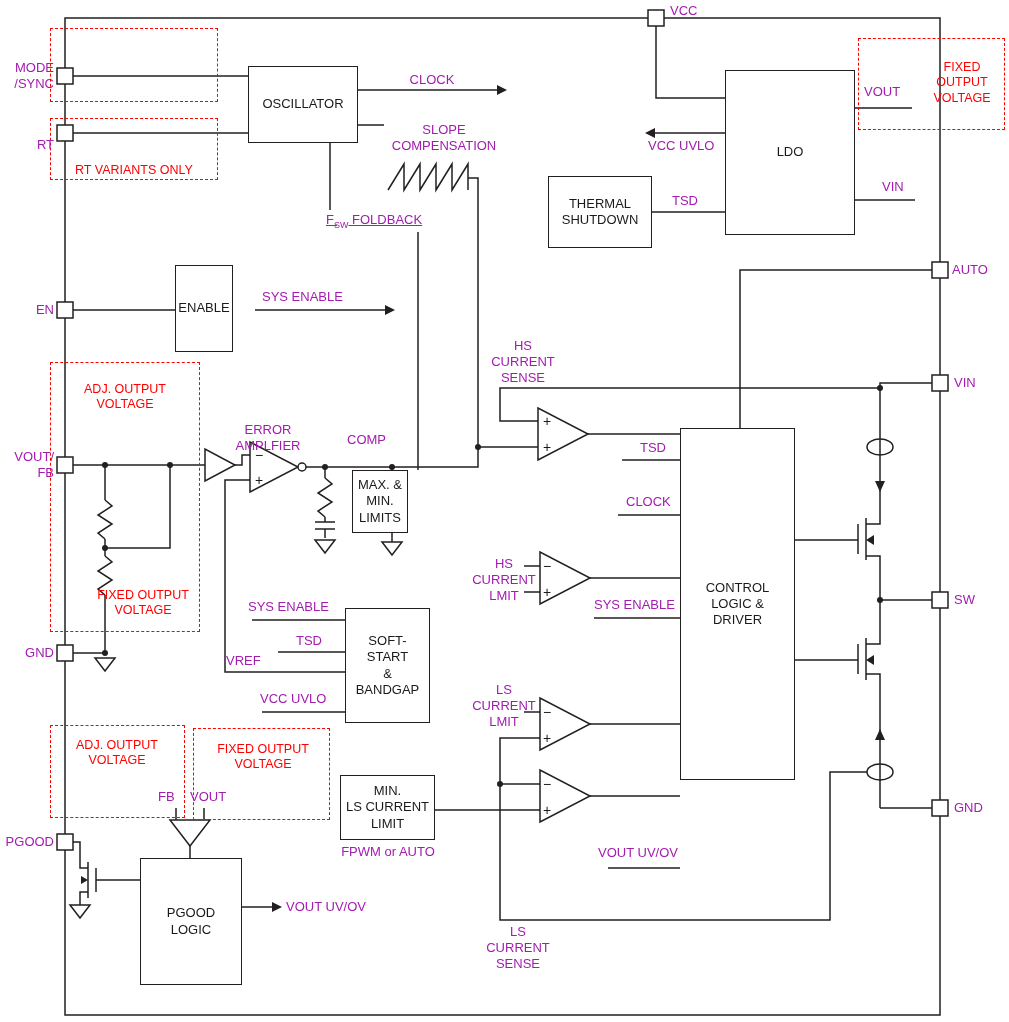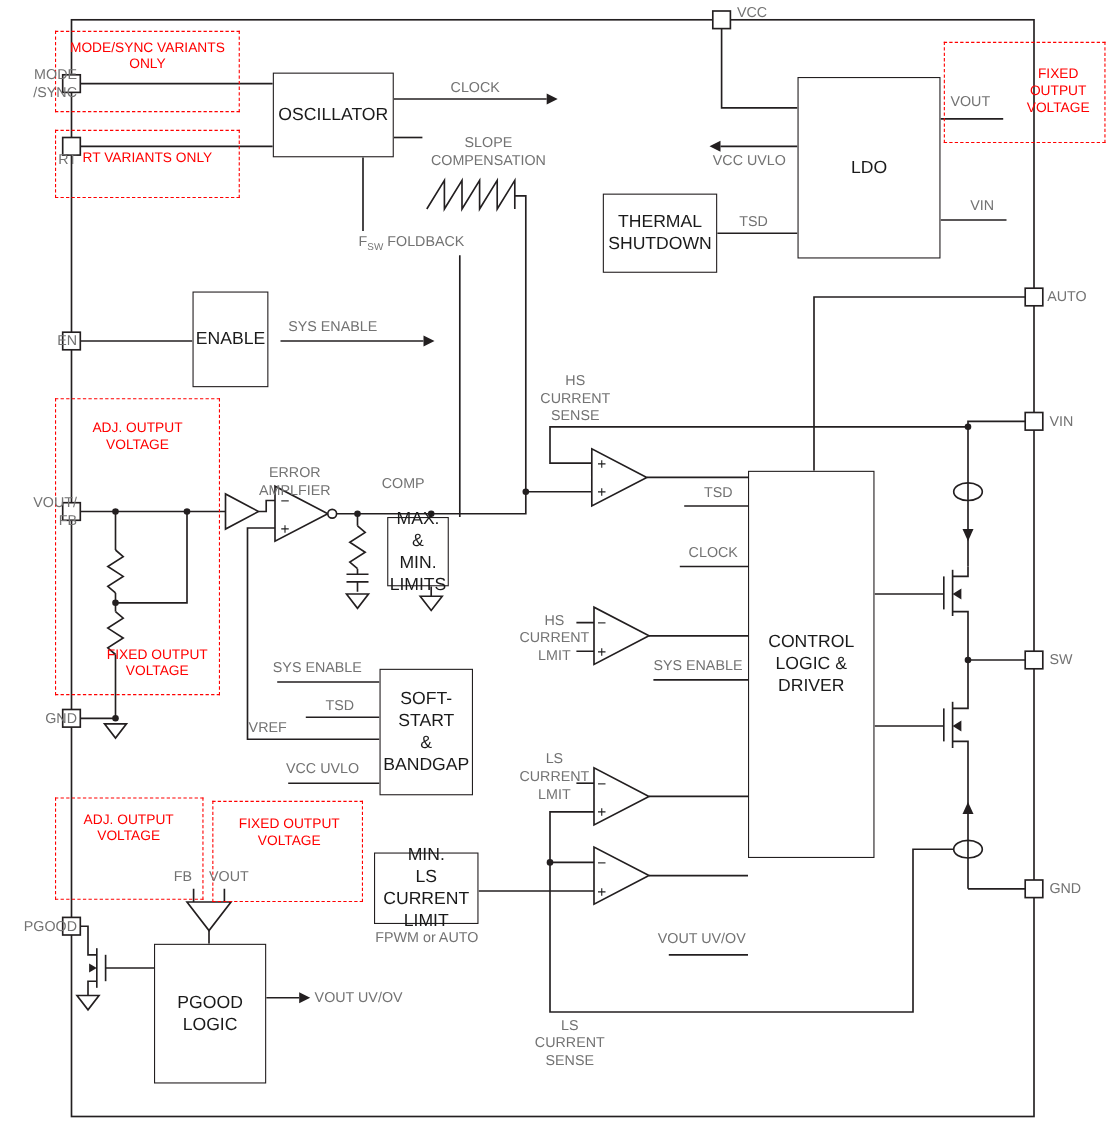--- a/index.html
+++ b/index.html
@@ -7,30 +7,30 @@
           font-family:"Liberation Sans","DejaVu Sans",sans-serif;}
   .wires{position:absolute;left:0;top:0;z-index:1;}
   .wires path,.wires rect,.wires line,.wires polyline,.wires ellipse{stroke:#231f20;stroke-width:1.5;fill:none;}
   .wires rect.pin{fill:#fff;}
   .wires polygon.tri{fill:#fff;stroke:#231f20;stroke-width:1.5;}
   .wires polygon.arrow{fill:#231f20;stroke:none;}
   .wires polygon.gnd{fill:none;stroke:#231f20;stroke-width:1.5;}
   .wires circle.dot{fill:#231f20;stroke:none;}
   .wires circle.bub{fill:#fff;stroke:#231f20;stroke-width:1.5;}
   .wires text.sign{font-family:"Liberation Sans",sans-serif;font-size:14px;fill:#1a1a1a;text-anchor:middle;}
-  .lbl{position:absolute;z-index:2;white-space:pre-line;font-size:13px;line-height:1.22;color:#737373;}
+  .lbl{position:absolute;z-index:2;white-space:pre-line;font-size:13px;line-height:1.22;color:#a21caf;}
   .c{text-align:center;}
-  .r{text-align:right;margin-left:16px;}
+  .r{text-align:right;}
   .note{color:#ff0000;font-size:12.5px;}
   .block{position:absolute;z-index:2;box-sizing:border-box;border:1.6px solid #231f20;background:#fff;
          display:flex;align-items:center;justify-content:center;}
-  .block span{white-space:pre-line;text-align:center;font-size:16px;line-height:1.25;color:#1a1a1a;}
+  .block span{white-space:pre-line;text-align:center;font-size:13px;line-height:1.25;color:#1a1a1a;}
   .dashed{position:absolute;z-index:2;box-sizing:border-box;border:1.5px dashed #ff0000;}
   sub{font-size:9px;}
-  .nowrap{white-space:nowrap;}
+  .nowrap{white-space:nowrap;text-decoration:underline;}
 </style>
 </head>
 <body>
 
 <div class="canvas">
 
   <svg class="wires" width="1009" height="1022" viewBox="0 0 1009 1022">
 
     <rect x="65" y="18" width="875" height="997"></rect>
 
@@ -200,23 +200,21 @@
     </g>
   </svg>
 
   <div class="dashed" style="left:50px;top:28px;width:168px;height:74px"></div>
   <div class="dashed" style="left:50px;top:118px;width:168px;height:62px"></div>
   <div class="dashed" style="left:50px;top:362px;width:150px;height:270px"></div>
   <div class="dashed" style="left:858px;top:38px;width:147px;height:92px"></div>
   <div class="dashed" style="left:50px;top:725px;width:135px;height:93px"></div>
   <div class="dashed" style="left:193px;top:728px;width:137px;height:92px"></div>
 
-  <div class="lbl note c" style="left:58px;top:36px;width:152px">MODE/SYNC VARIANTS
-ONLY</div>
-  <div class="lbl note c" style="left:60px;top:136px;width:148px">RT VARIANTS ONLY</div>
+  <div class="lbl note c" style="left:60px;top:163px;width:148px">RT VARIANTS ONLY</div>
   <div class="lbl note c" style="left:60px;top:382px;width:130px">ADJ. OUTPUT
 VOLTAGE</div>
   <div class="lbl note c" style="left:88px;top:588px;width:110px">FIXED OUTPUT
 VOLTAGE</div>
   <div class="lbl note c" style="left:922px;top:60px;width:80px">FIXED
 OUTPUT
 VOLTAGE</div>
   <div class="lbl note c" style="left:58px;top:738px;width:118px">ADJ. OUTPUT
 VOLTAGE</div>
   <div class="lbl note c" style="left:207px;top:742px;width:112px">FIXED OUTPUT
@@ -225,21 +223,21 @@
   <div class="block" style="left:248px;top:66px;width:110px;height:77px">
       <span>OSCILLATOR</span>
     </div>
   <div class="block" style="left:725px;top:70px;width:130px;height:165px">
       <span>LDO</span>
     </div>
   <div class="block" style="left:548px;top:176px;width:104px;height:72px">
       <span>THERMAL
 SHUTDOWN</span>
     </div>
-  <div class="block" style="left:175px;top:265px;width:69px;height:87px">
+  <div class="block" style="left:175px;top:265px;width:58px;height:87px">
       <span>ENABLE</span>
     </div>
   <div class="block" style="left:352px;top:470px;width:56px;height:63px">
       <span>MAX. &amp;
 MIN.
 LIMITS</span>
     </div>
   <div class="block" style="left:345px;top:608px;width:85px;height:115px">
       <span>SOFT-
 START

